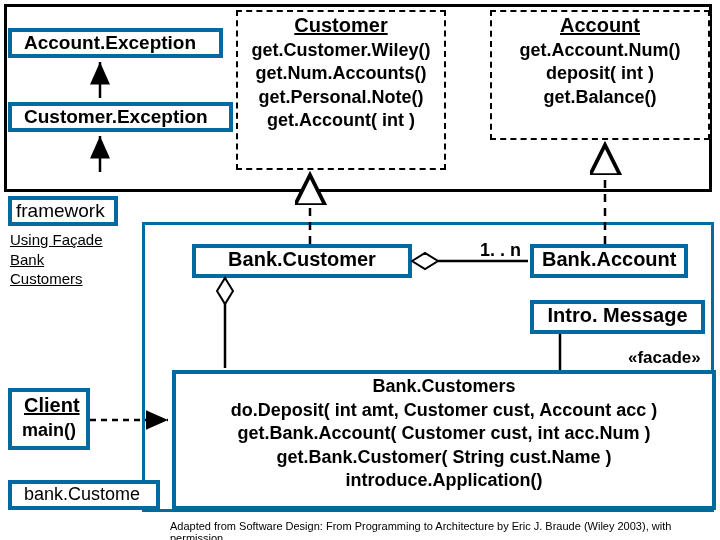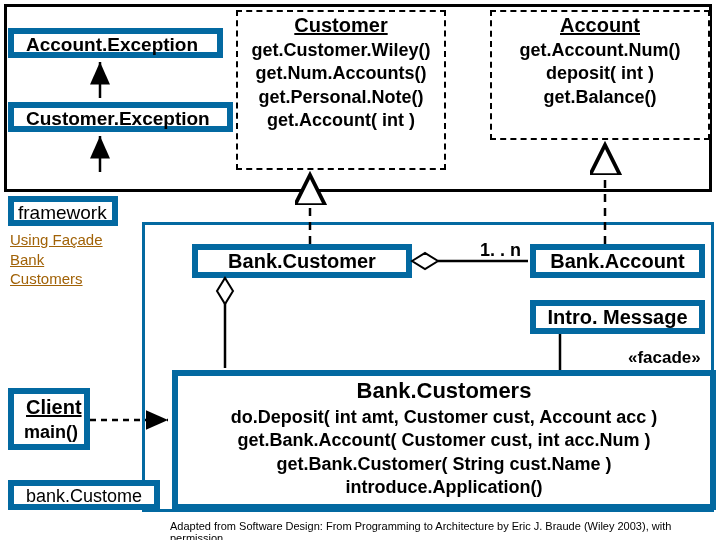--- a/index.html
+++ b/index.html
@@ -16,21 +16,21 @@
     position: absolute;
     left: 4px;
     top: 4px;
     width: 708px;
     height: 188px;
     border: 3px solid #000;
     box-sizing: border-box;
   }
   .box {
     position: absolute;
-    border: 6px solid #0369a1;
+    border: 4px solid #0369a1;
     background: #fff;
     box-sizing: border-box;
     text-align: center;
   }
   .dashed {
     border: 2px dashed #000;
   }
   .class-title {
     font-weight: bold;
     font-size: 20px;
@@ -42,21 +42,21 @@
     font-size: 20px;
     padding: 2px 8px;
   }
   .method {
     font-weight: bold;
     font-size: 18px;
     padding: 0 6px;
     line-height: 1.3;
   }
   .link {
-    color: #a16207;
+    color: #000000;
     text-decoration: underline;
     font-size: 15px;
     line-height: 1.3;
   }
   svg.arrows {
     position: absolute;
     left: 0;
     top: 0;
     width: 720px;
     height: 540px;
@@ -105,34 +105,34 @@
   <div class="link">Bank</div>
   <div class="link">Customers</div>
 </div>
 
 <div class="box" style="left:142px; top:222px; width:572px; height:290px; border-width:3px;"></div>
 
 <div class="box" style="left:192px; top:244px; width:220px; height:34px;">
   <span class="class-title-nounder">Bank.Customer</span>
 </div>
 
-<div class="box" style="left:530px; top:244px; width:175px; height:34px;">
+<div class="box" style="left:530px; top:244px; width:158px; height:34px;">
   <span class="class-title-nounder">Bank.Account</span>
 </div>
 
 <div style="position:absolute; left:480px; top:240px; font-weight:bold; font-size:18px;">1. . n</div>
 
 <div class="box" style="left:530px; top:300px; width:175px; height:34px;">
   <span class="class-title-nounder">Intro. Message</span>
 </div>
 
 <div style="position:absolute; left:628px; top:348px; font-weight:bold; font-size:17px;">«facade»</div>
 
 <div class="box" style="left:172px; top:370px; width:544px; height:140px;">
-  <div class="class-title-nounder" style="font-size:22px;">Bank.Customers</div>
+  <div class="class-title-nounder" style="font-size:18px;">Bank.Customers</div>
   <div class="method">do.Deposit( int amt, Customer cust, Account acc )</div>
   <div class="method">get.Bank.Account( Customer cust, int acc.Num )</div>
   <div class="method">get.Bank.Customer( String cust.Name )</div>
   <div class="method">introduce.Application()</div>
 </div>
 
 <div class="box" style="left:8px; top:388px; width:82px; height:62px; text-align:left; padding-left:4px;">
   <div class="class-title" style="text-align:left;">Client</div>
   <div class="method" style="text-align:left;">main()</div>
 </div>

